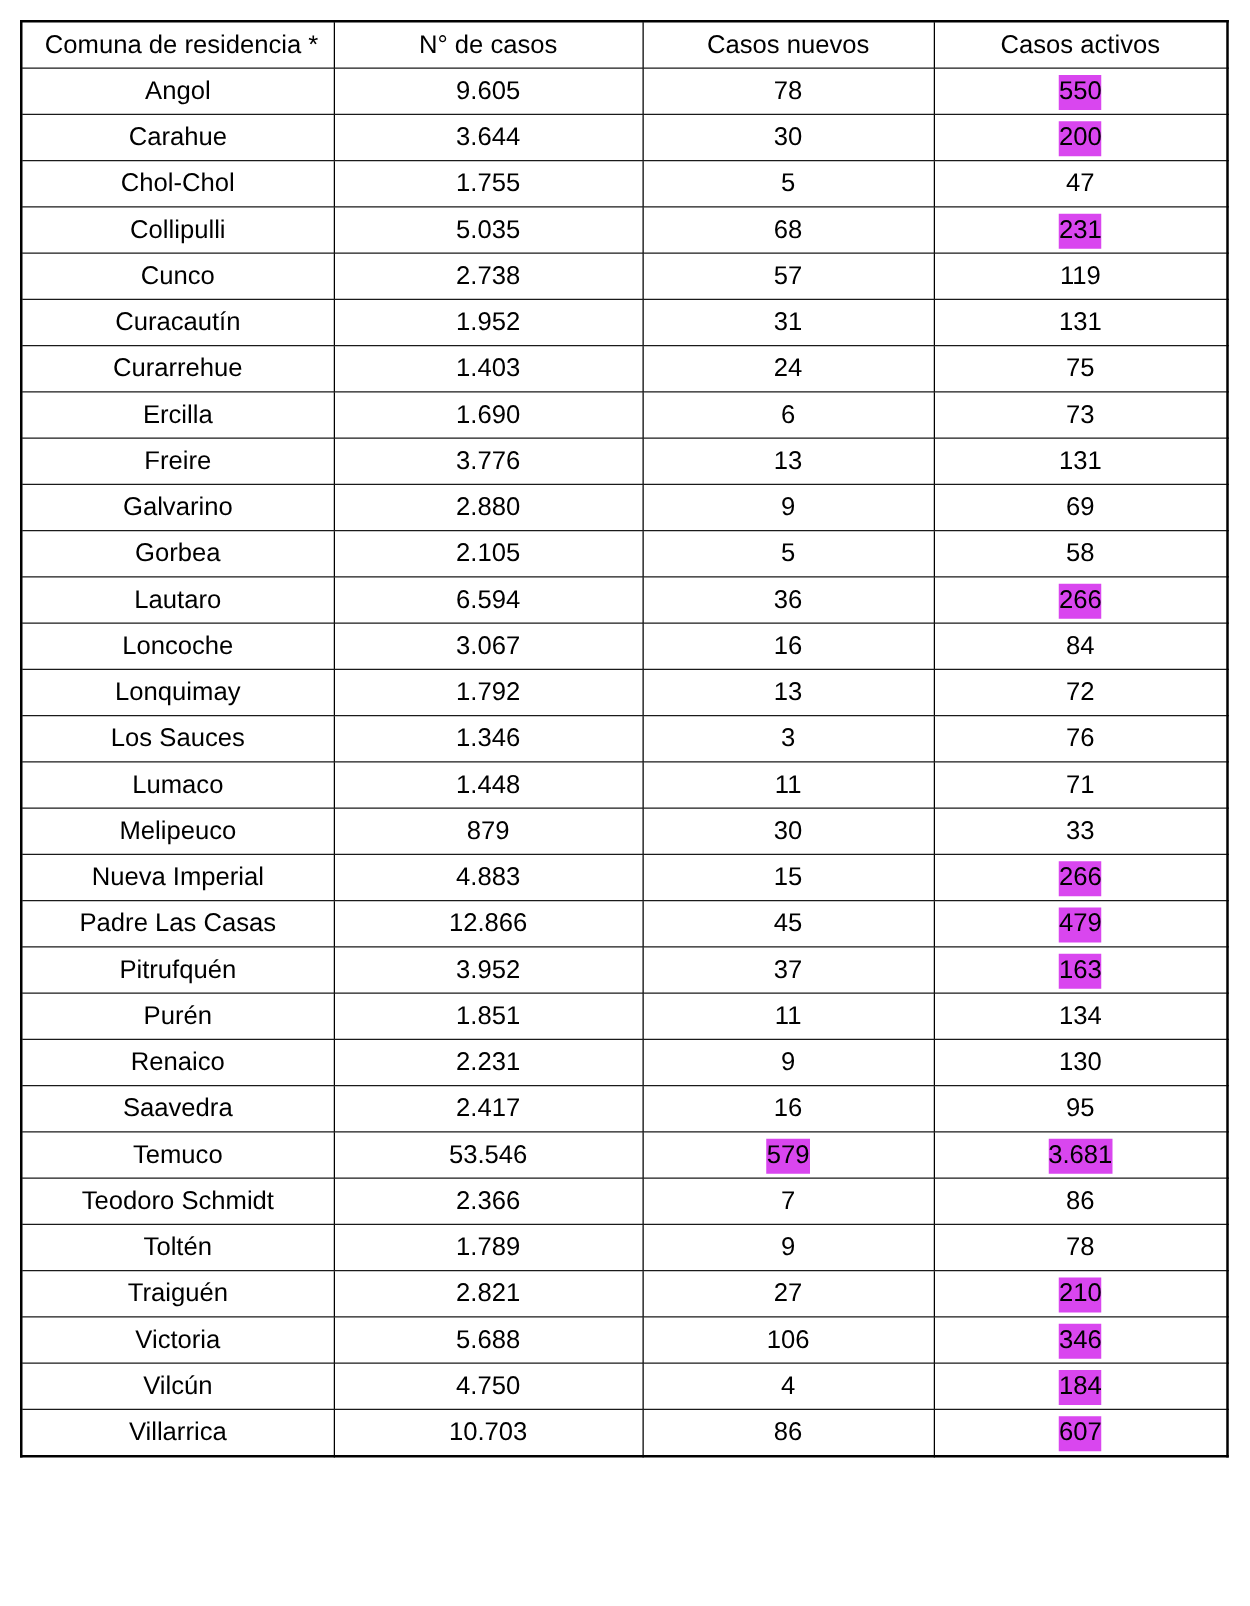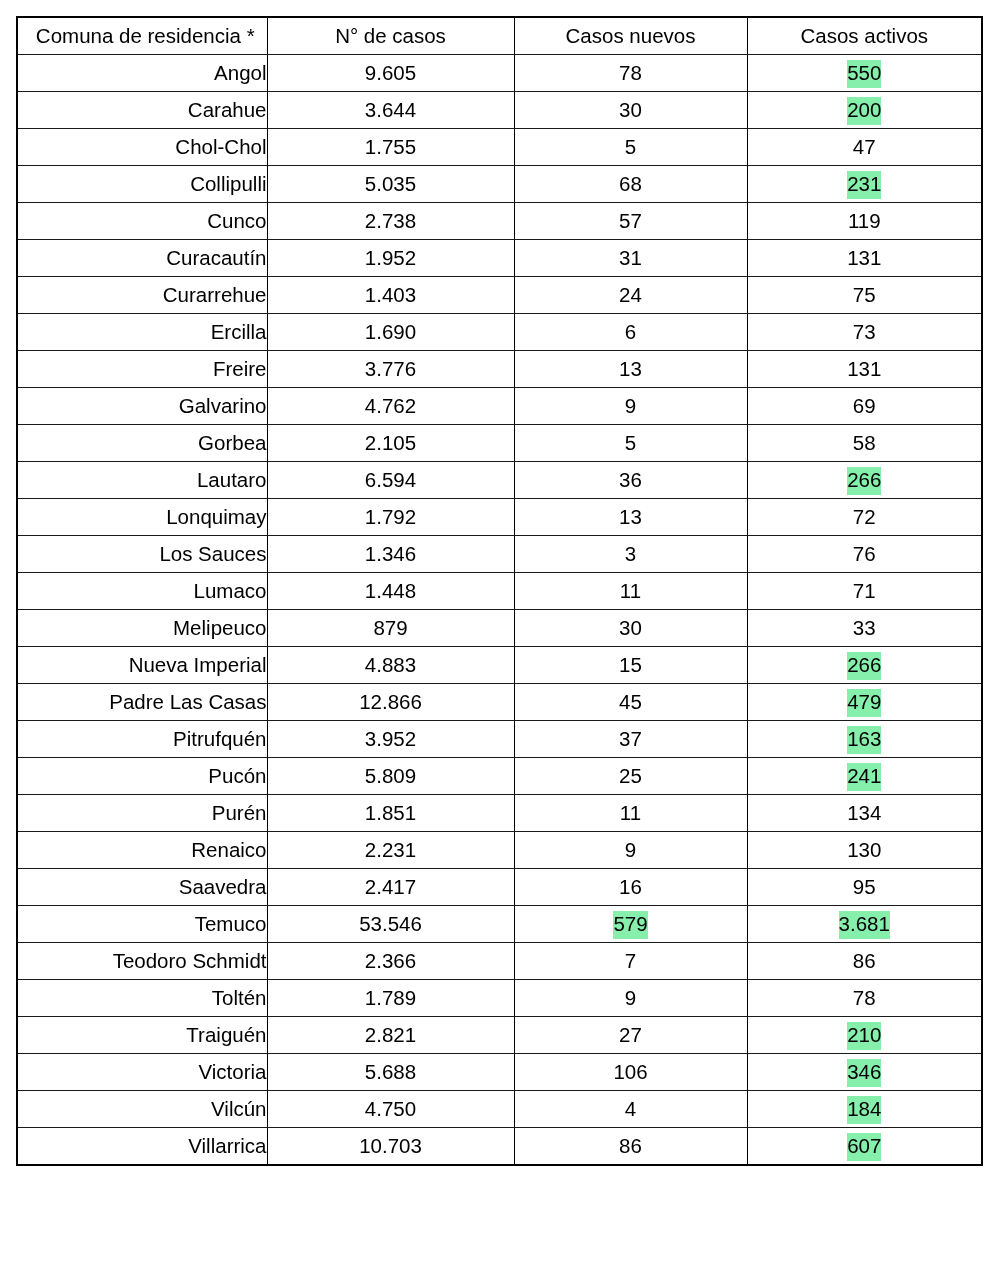--- a/index.html
+++ b/index.html
@@ -63,37 +63,37 @@
     white-space: normal;
     line-height: 1.45;
   }
   thead th.h-num {
     text-align: center;
     margin-left: 44px;
   }
 
   
   td.cell-comuna {
-    text-align: right;
+    text-align: center;
     padding-left: 8px;
   }
   td.cell-num {
     text-align: center;
   }
 
   
   tr.total-row td {
     font-weight: bold;
     border-top: 2.5px solid #000000;
     border-bottom: none;
   }
 
   
   span.hl {
-    background: #86efac;
+    background: #d946ef;
     padding: 1px 0 4px 0;
   }
   span.val { padding: 0; }
 </style>
 </head>
 <body>
 
 <div id="table-wrap">
   <table class="cases-table">
     <colgroup>
@@ -160,37 +160,43 @@
           <td class="cell-num"><span class="val">73</span></td>
         </tr>
         <tr>
           <td class="cell-comuna">Freire</td>
           <td class="cell-num"><span class="val">3.776</span></td>
           <td class="cell-num"><span class="val">13</span></td>
           <td class="cell-num"><span class="val">131</span></td>
         </tr>
         <tr>
           <td class="cell-comuna">Galvarino</td>
-          <td class="cell-num"><span class="val">4.762</span></td>
+          <td class="cell-num"><span class="val">2.880</span></td>
           <td class="cell-num"><span class="val">9</span></td>
           <td class="cell-num"><span class="val">69</span></td>
         </tr>
         <tr>
           <td class="cell-comuna">Gorbea</td>
           <td class="cell-num"><span class="val">2.105</span></td>
           <td class="cell-num"><span class="val">5</span></td>
           <td class="cell-num"><span class="val">58</span></td>
         </tr>
         <tr>
           <td class="cell-comuna">Lautaro</td>
           <td class="cell-num"><span class="val">6.594</span></td>
           <td class="cell-num"><span class="val">36</span></td>
           <td class="cell-num"><span class="hl">266</span></td>
         </tr>
         <tr>
+          <td class="cell-comuna">Loncoche</td>
+          <td class="cell-num"><span class="val">3.067</span></td>
+          <td class="cell-num"><span class="val">16</span></td>
+          <td class="cell-num"><span class="val">84</span></td>
+        </tr>
+        <tr>
           <td class="cell-comuna">Lonquimay</td>
           <td class="cell-num"><span class="val">1.792</span></td>
           <td class="cell-num"><span class="val">13</span></td>
           <td class="cell-num"><span class="val">72</span></td>
         </tr>
         <tr>
           <td class="cell-comuna">Los Sauces</td>
           <td class="cell-num"><span class="val">1.346</span></td>
           <td class="cell-num"><span class="val">3</span></td>
           <td class="cell-num"><span class="val">76</span></td>
@@ -219,26 +225,20 @@
           <td class="cell-num"><span class="val">45</span></td>
           <td class="cell-num"><span class="hl">479</span></td>
         </tr>
         <tr>
           <td class="cell-comuna">Pitrufquén</td>
           <td class="cell-num"><span class="val">3.952</span></td>
           <td class="cell-num"><span class="val">37</span></td>
           <td class="cell-num"><span class="hl">163</span></td>
         </tr>
         <tr>
-          <td class="cell-comuna">Pucón</td>
-          <td class="cell-num"><span class="val">5.809</span></td>
-          <td class="cell-num"><span class="val">25</span></td>
-          <td class="cell-num"><span class="hl">241</span></td>
-        </tr>
-        <tr>
           <td class="cell-comuna">Purén</td>
           <td class="cell-num"><span class="val">1.851</span></td>
           <td class="cell-num"><span class="val">11</span></td>
           <td class="cell-num"><span class="val">134</span></td>
         </tr>
         <tr>
           <td class="cell-comuna">Renaico</td>
           <td class="cell-num"><span class="val">2.231</span></td>
           <td class="cell-num"><span class="val">9</span></td>
           <td class="cell-num"><span class="val">130</span></td>

